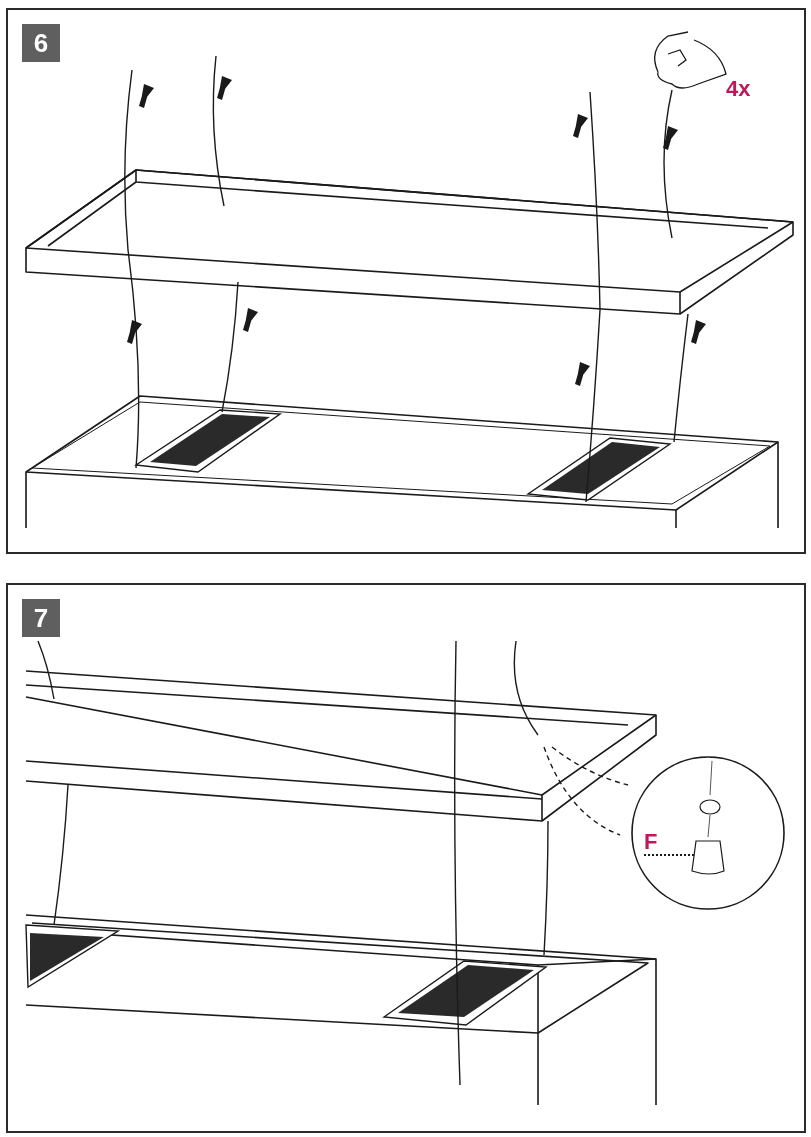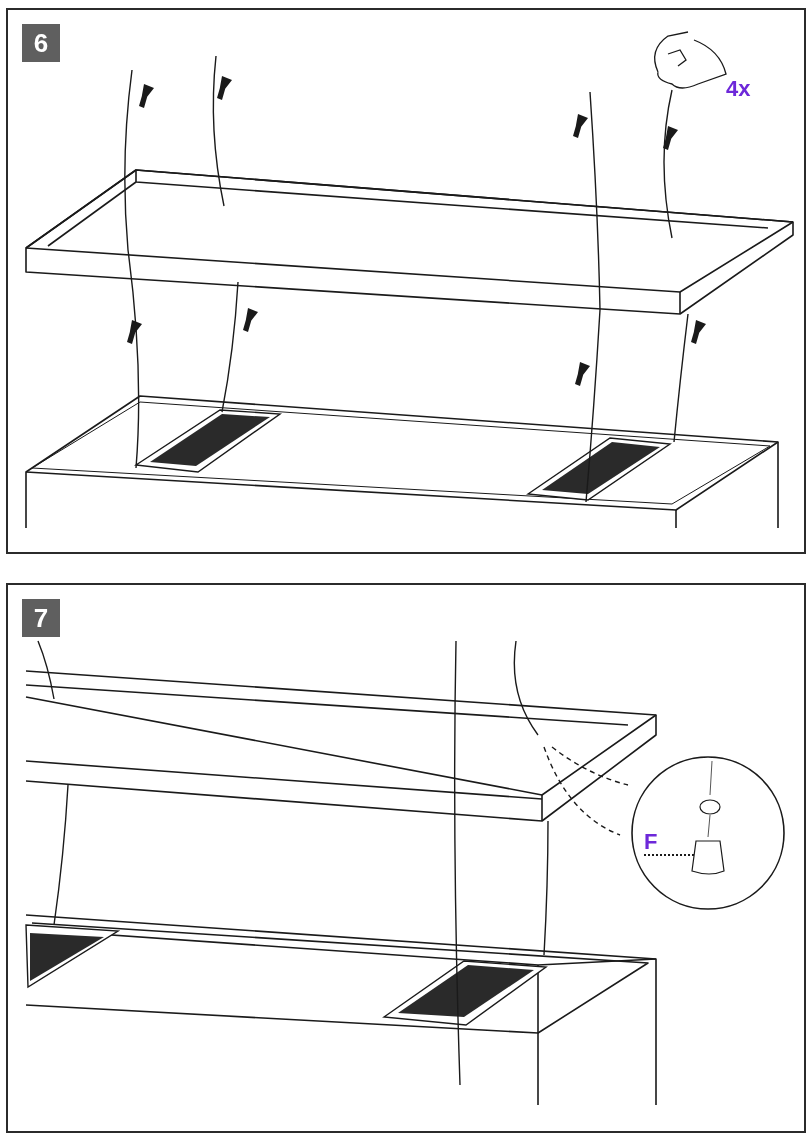--- a/index.html
+++ b/index.html
@@ -1,20 +1,20 @@
 <!DOCTYPE html>
 <html><head>
 <meta charset="utf-8">
 <style>
   html,body{margin:0;padding:0;background:#fff;}
   body{width:811px;height:1137px;position:relative;overflow:hidden;font-family:"Liberation Sans",sans-serif;}
   .panel{position:absolute;left:6px;width:800px;border:2px solid #2b2b2b;box-sizing:border-box;background:#fff;}
   .panel svg{position:absolute;left:0;top:0;}
   .badge{position:absolute;left:14px;top:14px;width:38px;height:38px;background:#5f5f5f;color:#fff;font-weight:bold;font-size:26px;line-height:38px;text-align:center;font-family:"Liberation Sans",sans-serif;}
-  .label{position:absolute;font-weight:bold;color:#6d28d9;font-family:"Liberation Sans",sans-serif;}
+  .label{position:absolute;font-weight:bold;color:#be185d;font-family:"Liberation Sans",sans-serif;}
 </style>
 </head>
 <body>
 
 <div class="panel" style="top:8px;height:546px;">
   <svg width="800" height="546" viewBox="0 0 800 546">
     <g fill="none" stroke="#1a1a1a" stroke-width="1.6" stroke-linejoin="round">
 
       <path d="M128 160 L785 212 L785 225 L672 304 L18 262 L18 238 Z" fill="#fff"></path>
       <path d="M18 238 L128 160 L785 212"></path>

